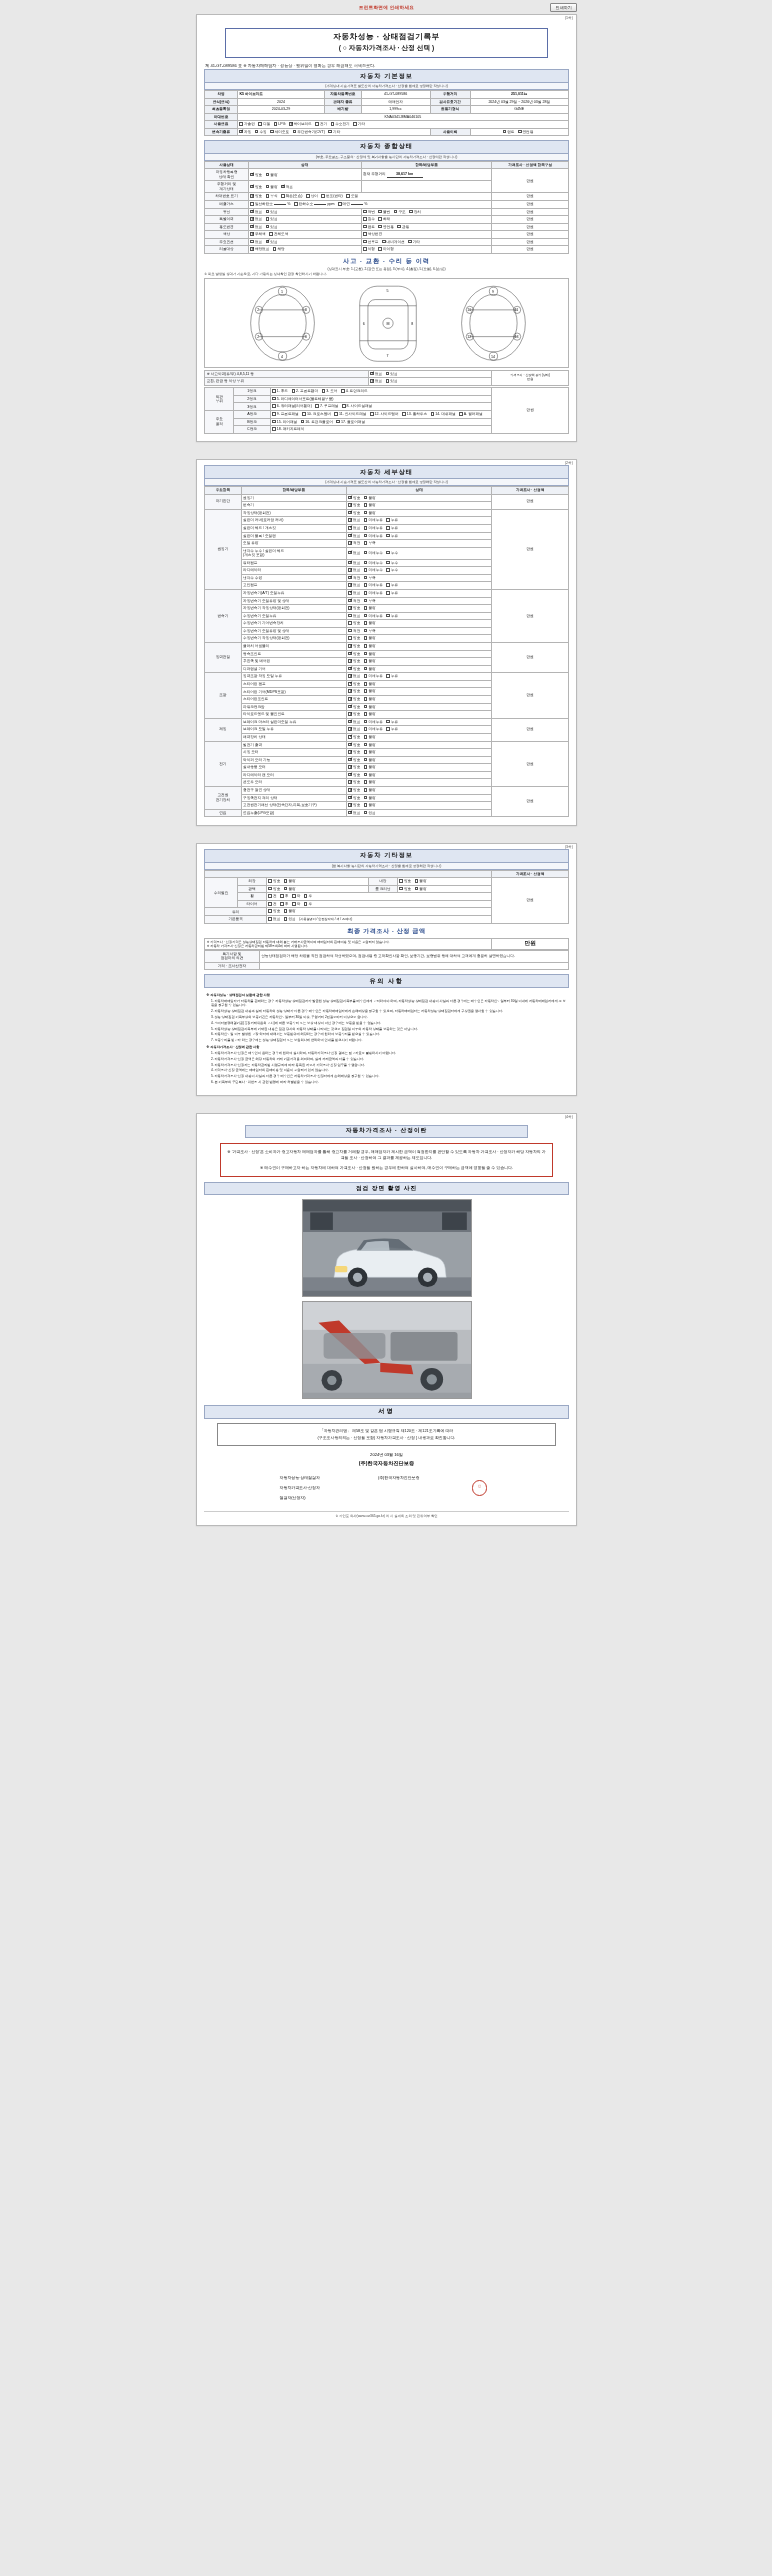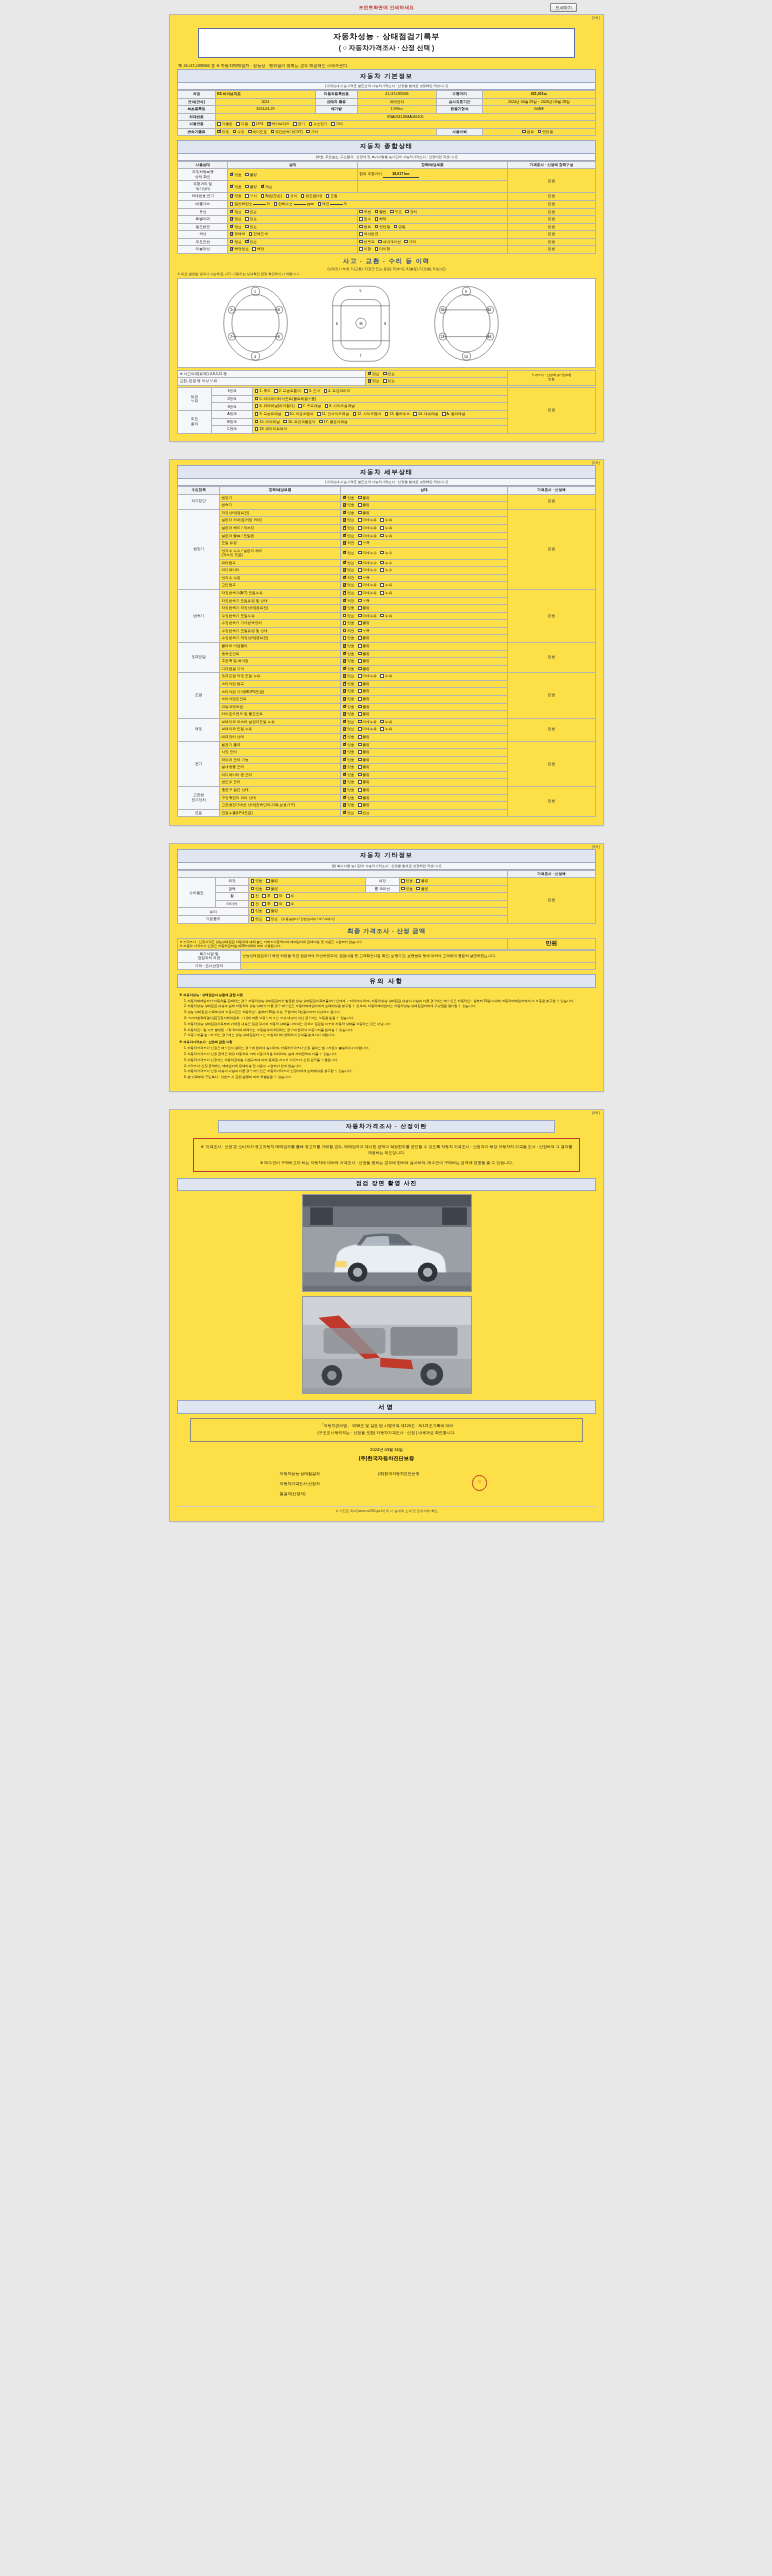--- a/index.html
+++ b/index.html
@@ -22,22 +22,22 @@
   }
   .topbar .t-title {
     font-size: 4.6px; color: #c0392b; font-weight: bold; letter-spacing: 0.3px;
   }
   .topbar .t-btn {
     position: absolute; right: 0; top: 0;
     border: 0.5px solid #888; background: linear-gradient(#fff,#e2e2e2);
     font-size: 4.1px; padding: 1px 4.1px; border-radius: 1px; color: #222;
   }
   .sheet {
-    width: 435px; margin: 0 auto 17px auto;
-    background: #fde047;
+    width: 381px; margin: 0 auto 17px auto;
+    background: #ffffff;
     border: 0.5px solid #b9b9b9;
     padding: 5.2px 7.2px 7.2px 7.2px;
     position: relative;
     box-shadow: 0 0.5px 1.5px rgba(0,0,0,.12);
   }
   .pageno {
     position: absolute; right: 3.1px; top: 1px;
     font-size: 3.6px; color: #555;
   }
   .doc-title-box {

